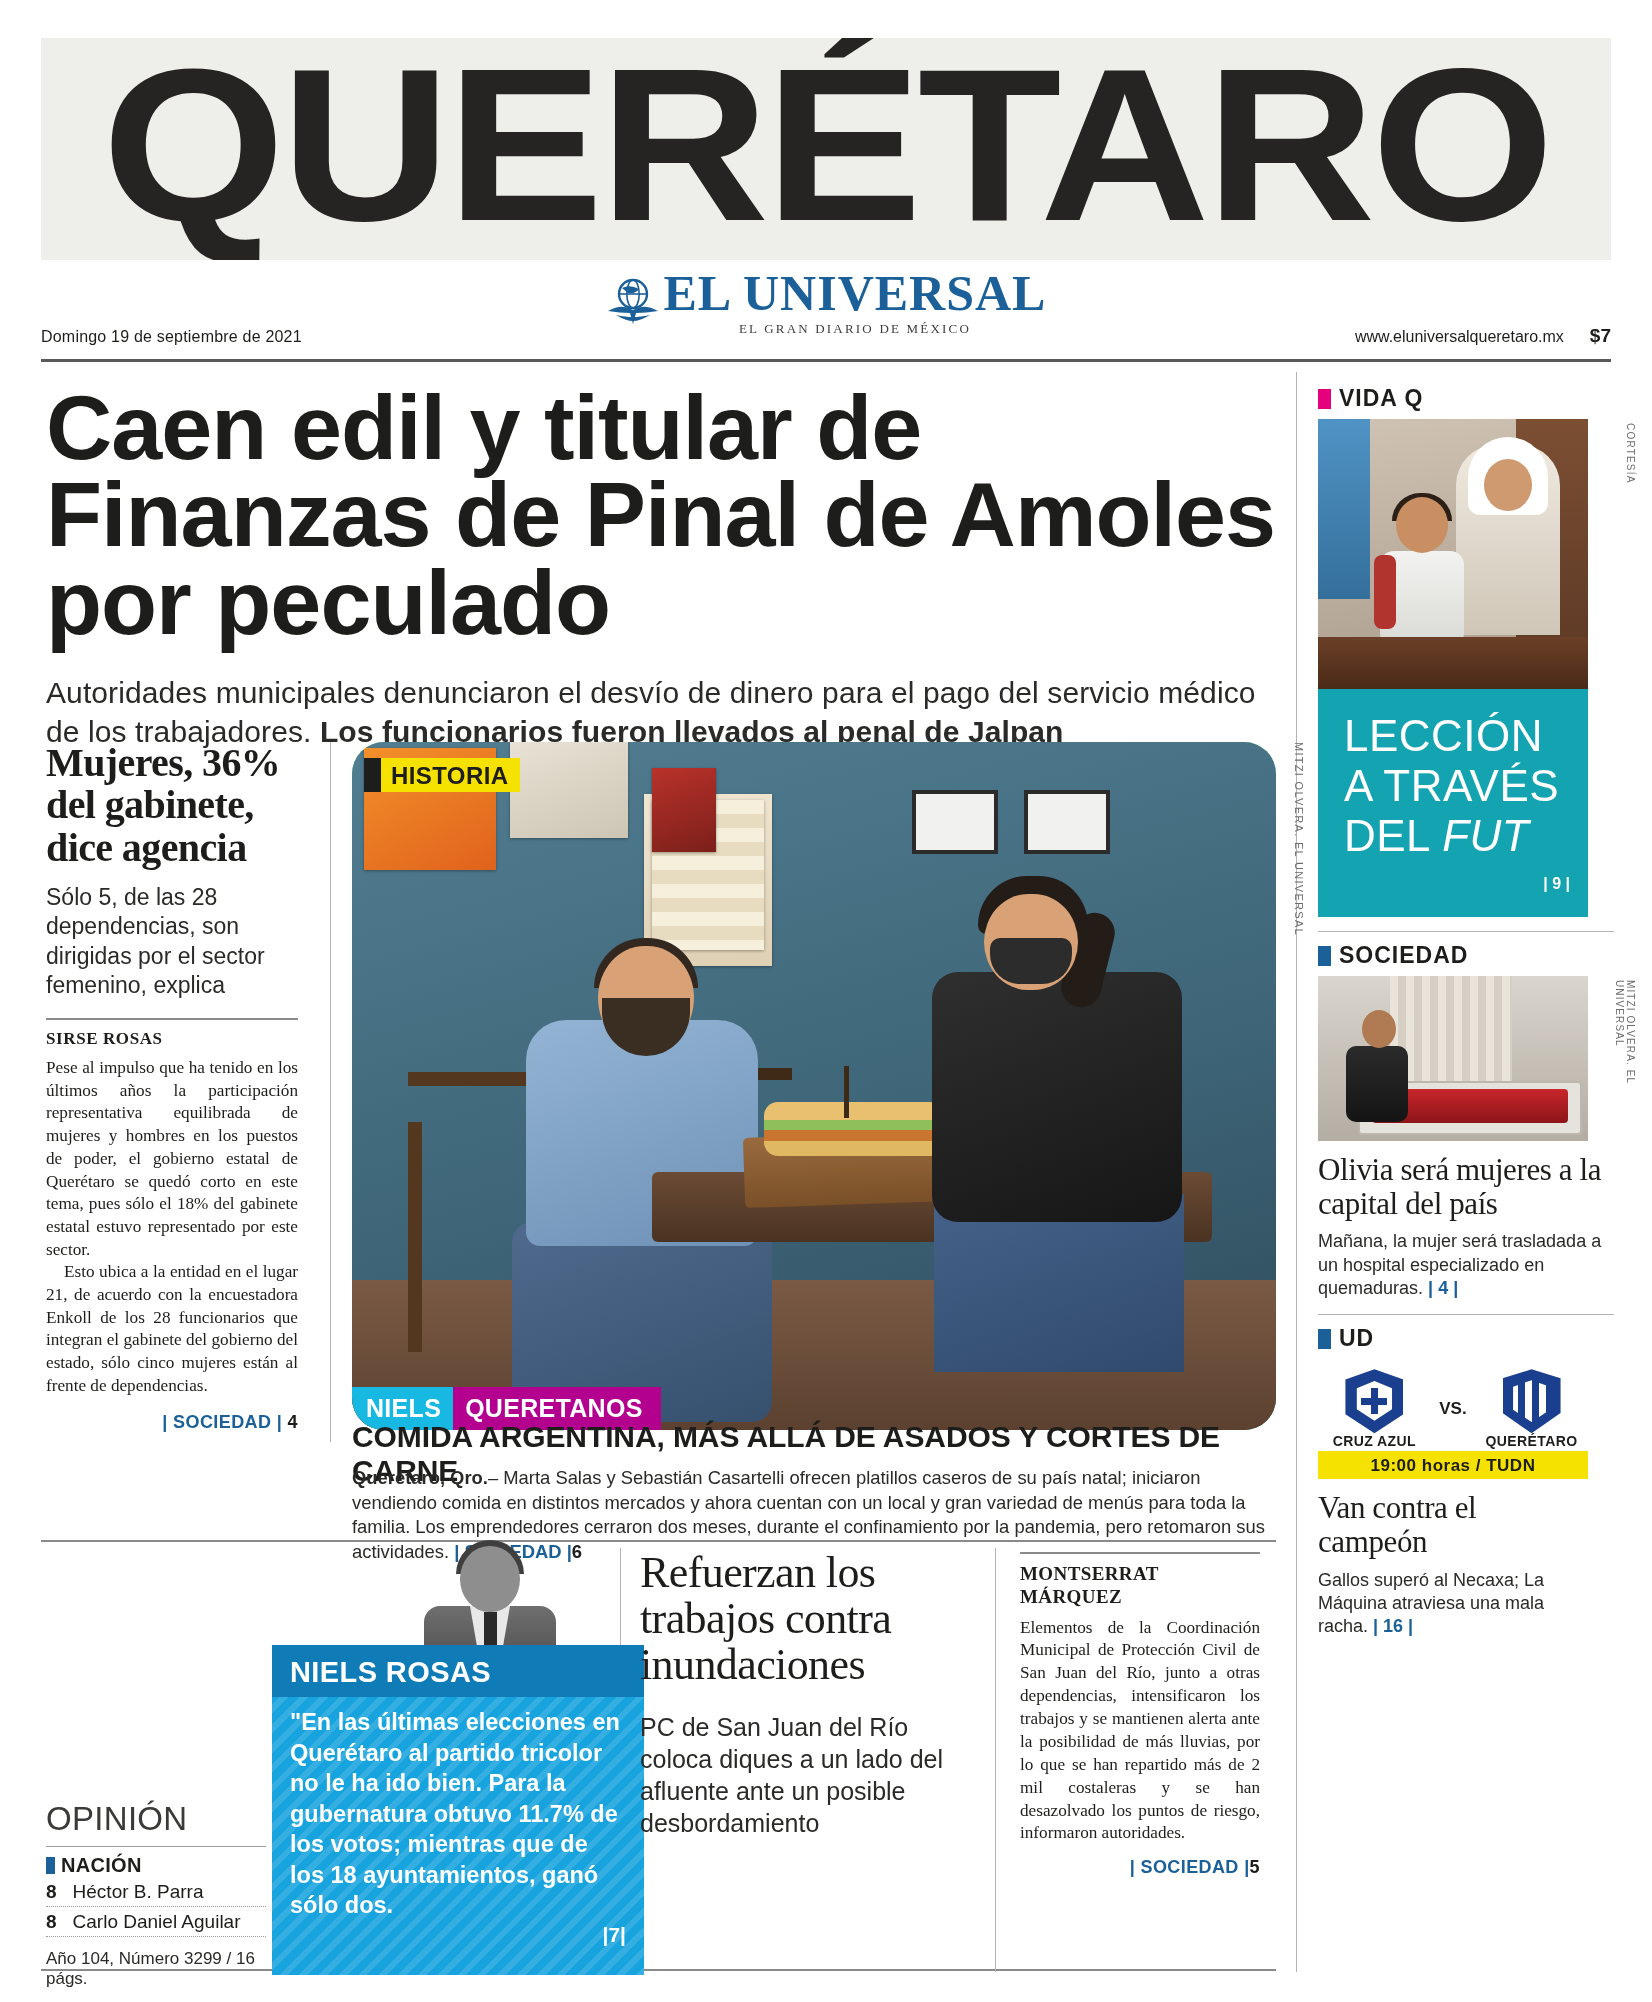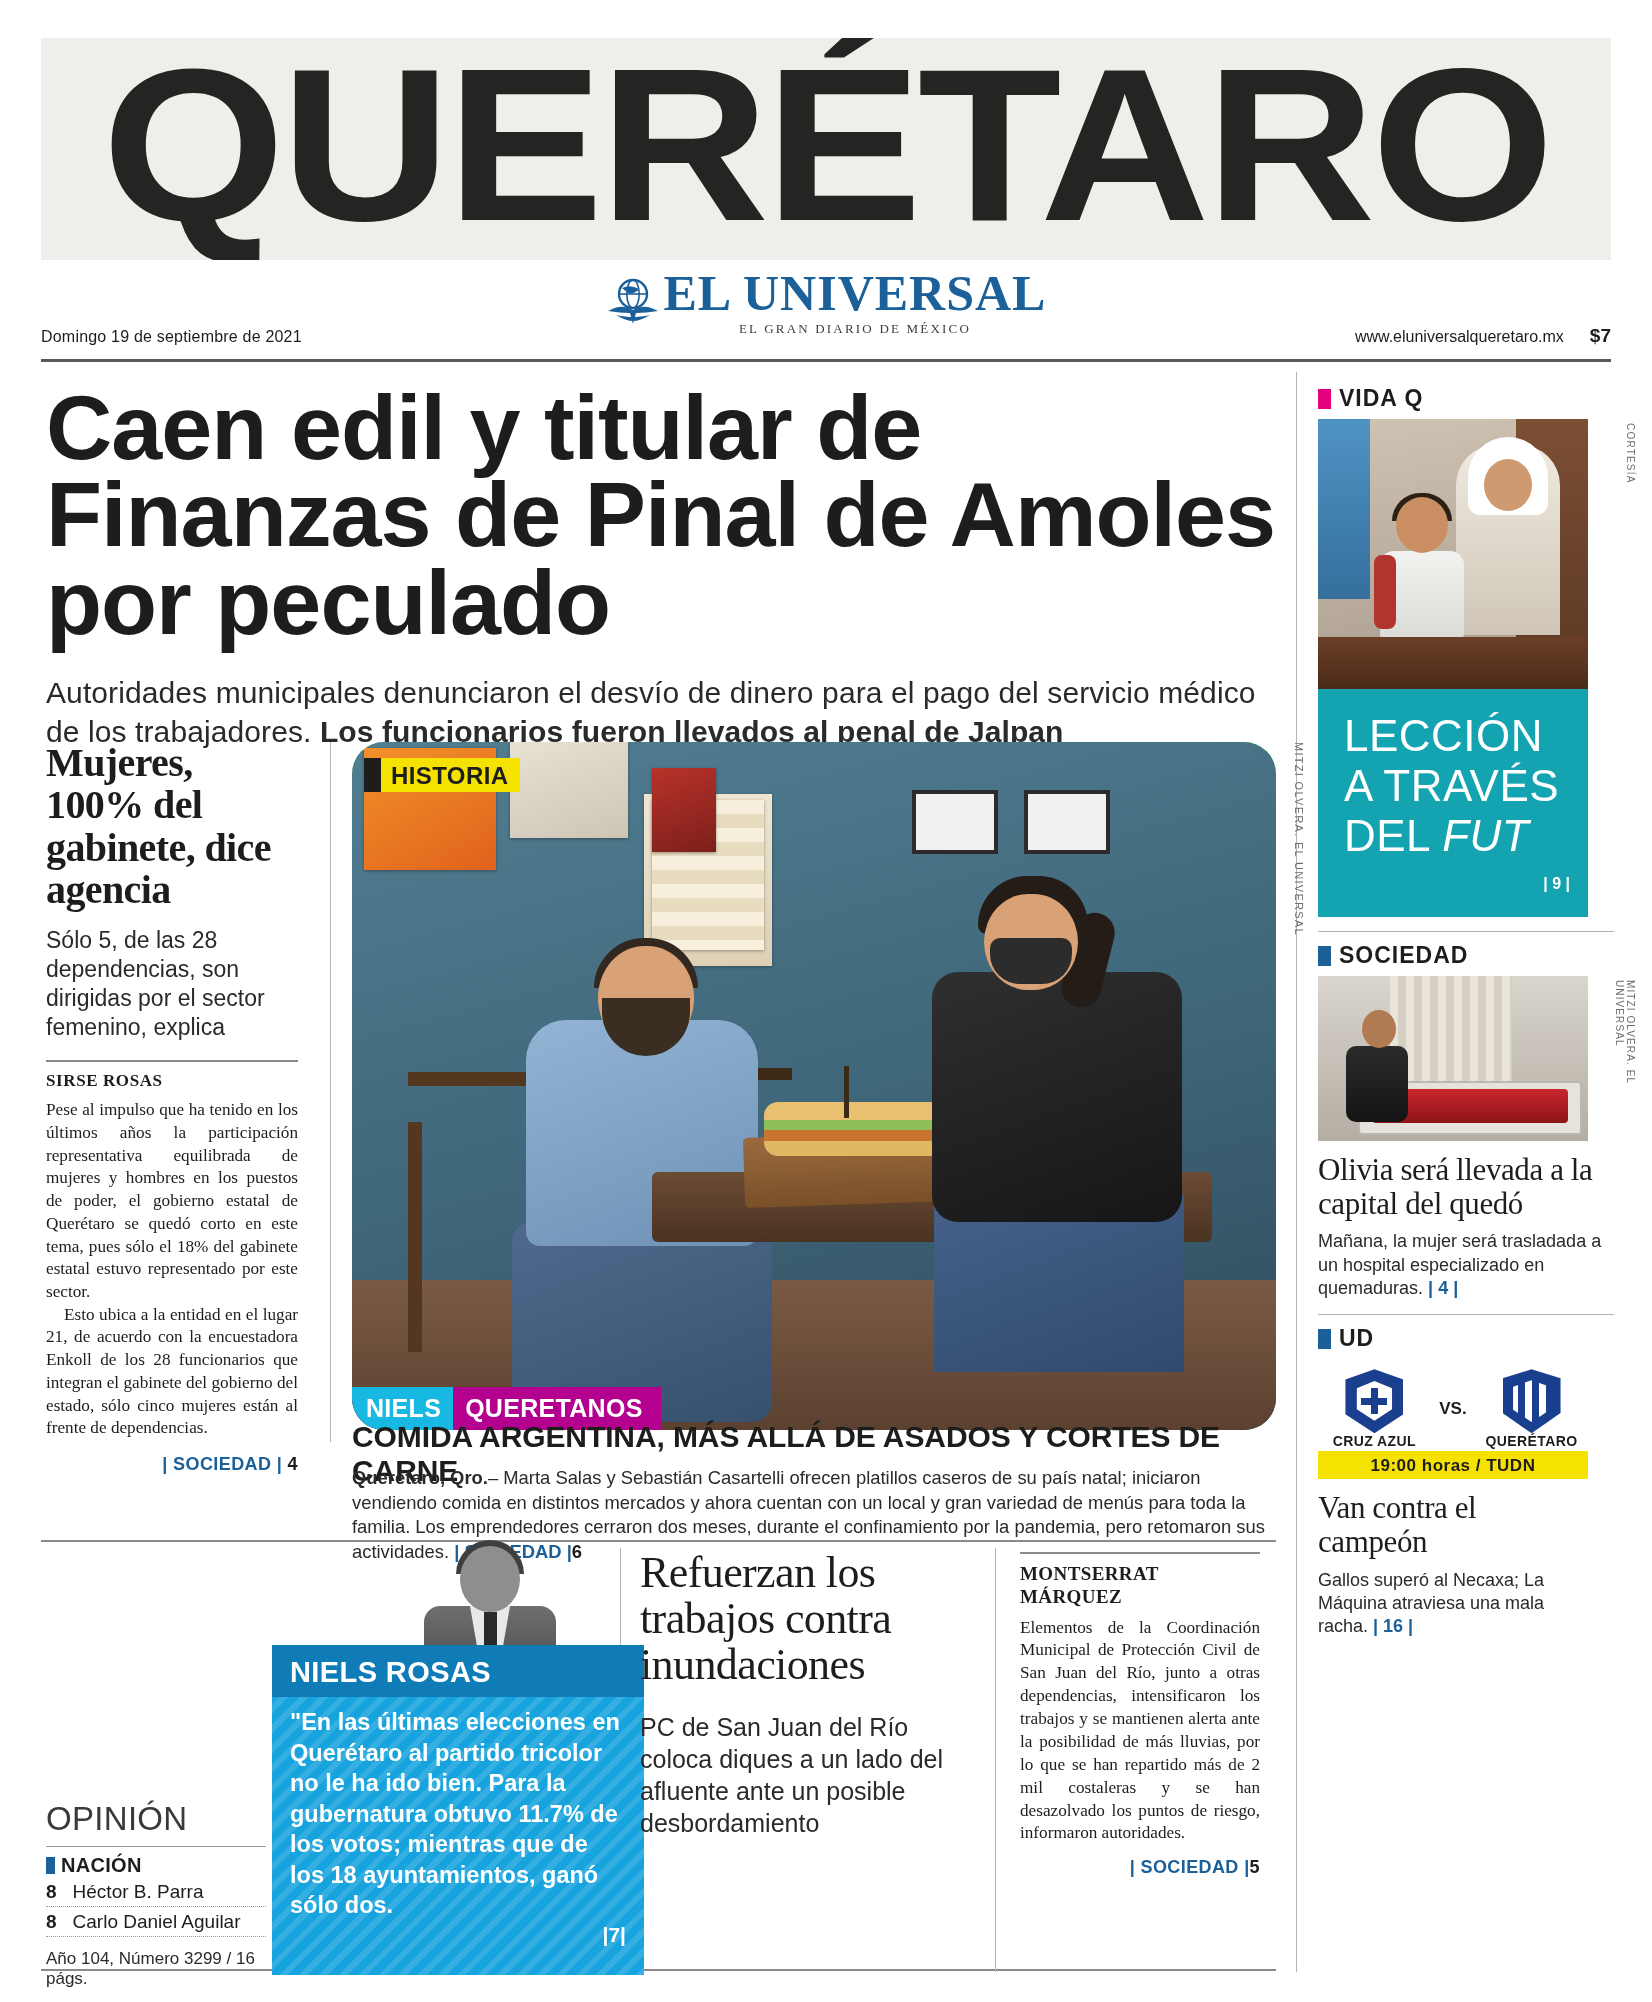--- a/index.html
+++ b/index.html
@@ -454,21 +454,21 @@
     <div class="deck">
       <span>Autoridades municipales denunciaron el desvío de dinero para el pago del servicio médico de los trabajadores. </span><b>Los funcionarios fueron llevados al penal de Jalpan</b>
     </div>
     <div class="sectionref">
       <span>| POLÍTICA |</span>
       <span class="pg">3</span>
     </div>
   </div>
 
   <div class="leftcol">
-    <h2>Mujeres, 100% del gabinete, dice agencia</h2>
+    <h2>Mujeres, 36% del gabinete, dice agencia</h2>
     <div class="sub">Sólo 5, de las 28 dependencias, son dirigidas por el sector femenino, explica</div>
     <div class="bylinerule"></div>
     <div class="byline">SIRSE ROSAS</div>
     <div class="bodytext">
       <p>Pese al impulso que ha tenido en los últimos años la participación representativa equilibrada de mujeres y hombres en los puestos de poder, el gobierno estatal de Querétaro se quedó corto en este tema, pues sólo el 18% del gabinete estatal estuvo representado por este sector.</p>
       <p>Esto ubica a la entidad en el lugar 21, de acuerdo con la encuestadora Enkoll de los 28 funcionarios que integran el gabinete del gobierno del estado, sólo cinco mujeres están al frente de dependencias.</p>
     </div>
     <div class="refline">
       <span>| SOCIEDAD |</span>
       <span class="pg">4</span>
@@ -613,21 +613,21 @@
         <div class="sp-curtain"></div>
         <div class="sp-bed"></div>
         <div class="sp-blanket"></div>
         <div class="sp-woman">
           <div class="spw-body"></div>
           <div class="spw-head"></div>
         </div>
       </div>
       <div style="position:absolute; right:-22px; top:4px; writing-mode:vertical-rl; font-size:10px; letter-spacing:1.1px; color:#6d6d6d; font-family:'Liberation Sans Narrow','Liberation Sans',sans-serif;">MITZI OLVERA. EL UNIVERSAL</div>
     </div>
-    <div class="rail-head">Olivia será llevada a la capital del quedó</div>
+    <div class="rail-head">Olivia será mujeres a la capital del país</div>
     <div class="rail-sub">
       <span>Mañana, la mujer será trasladada a un hospital especializado en quemaduras.</span>
       <span class="ref">| 4 |</span>
     </div>
 
     <div class="rail-divider"></div>
     <div class="kicker">
       <span class="sq" style="background:#1b6098;"></span>
       <span class="lbl">UD</span>
     </div>

